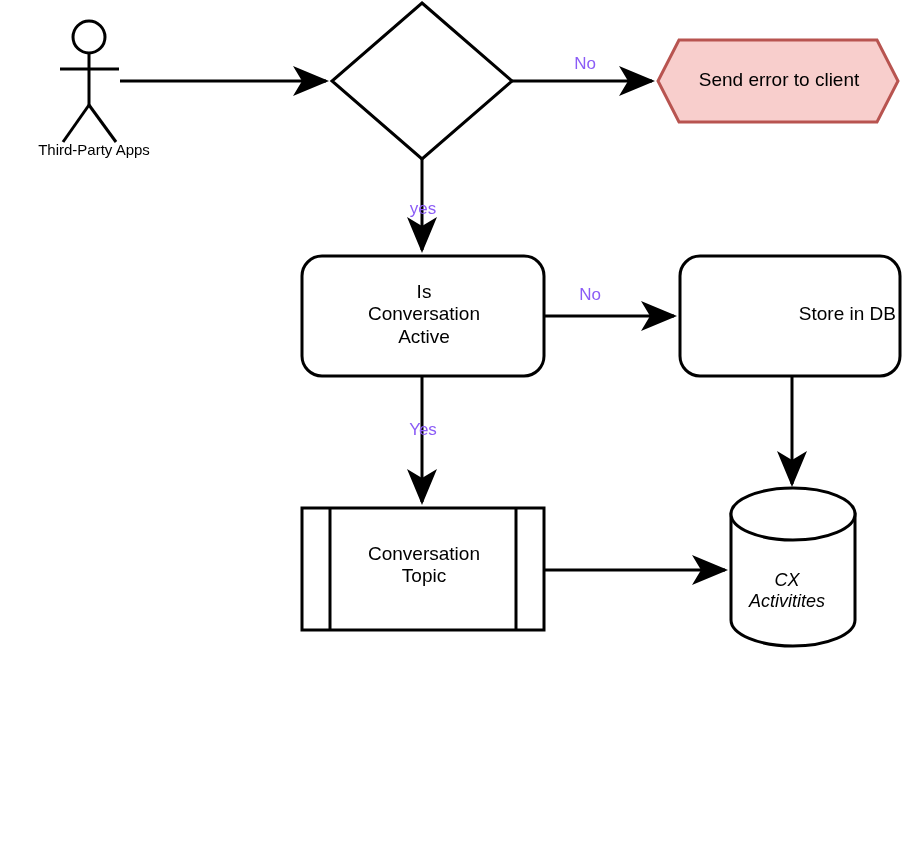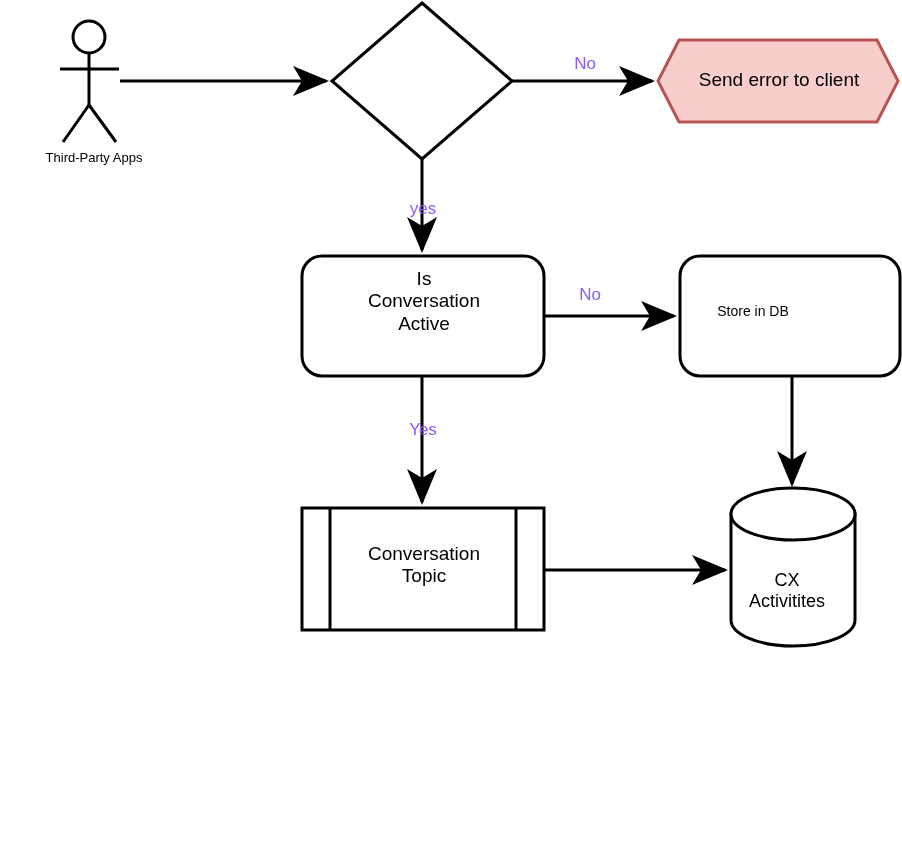--- a/index.html
+++ b/index.html
@@ -36,59 +36,61 @@
   }
   .edge-label {
     position: absolute;
     text-align: center;
     color: #8b5cf6;
     font-size: 17px;
     line-height: 1.1;
   }
   .t-actor-label {
     left: 0px;
-    top: 150px;
+    top: 141px;
     width: 188px;
-    font-size: 13px;
+    font-size: 15px;
   }
   .t-validates {
     left: 332px;
     top: 69px;
     width: 180px;
     font-size: 18px;
   }
   .t-senderror {
     left: 662px;
     top: 69px;
     width: 234px;
     font-size: 19px;
   }
   .t-isconv {
     left: 306px;
-    top: 268px;
+    top: 281px;
     width: 236px;
     font-size: 19px;
   }
   .t-storedb {
-    left: 647px;
+    left: 684px;
     top: 303px;
     width: 212px;
-    font-size: 14px;
+    font-size: 19px;
+    text-align: right;
   }
   .t-convtopic {
     left: 330px;
     top: 543px;
     width: 188px;
     font-size: 19px;
   }
   .t-cx {
     left: 729px;
     top: 570px;
     width: 116px;
     font-size: 18px;
+    font-style: italic;
   }
   .l-no-1 { left: 556px; top: 55px; width: 58px; }
   .l-yes-1 { left: 394px; top: 200px; width: 58px; }
   .l-no-2 { left: 561px; top: 286px; width: 58px; }
   .l-yes-2 { left: 394px; top: 421px; width: 58px; }
 </style>
 </head>
 <body>
 
 <div id="canvas">

